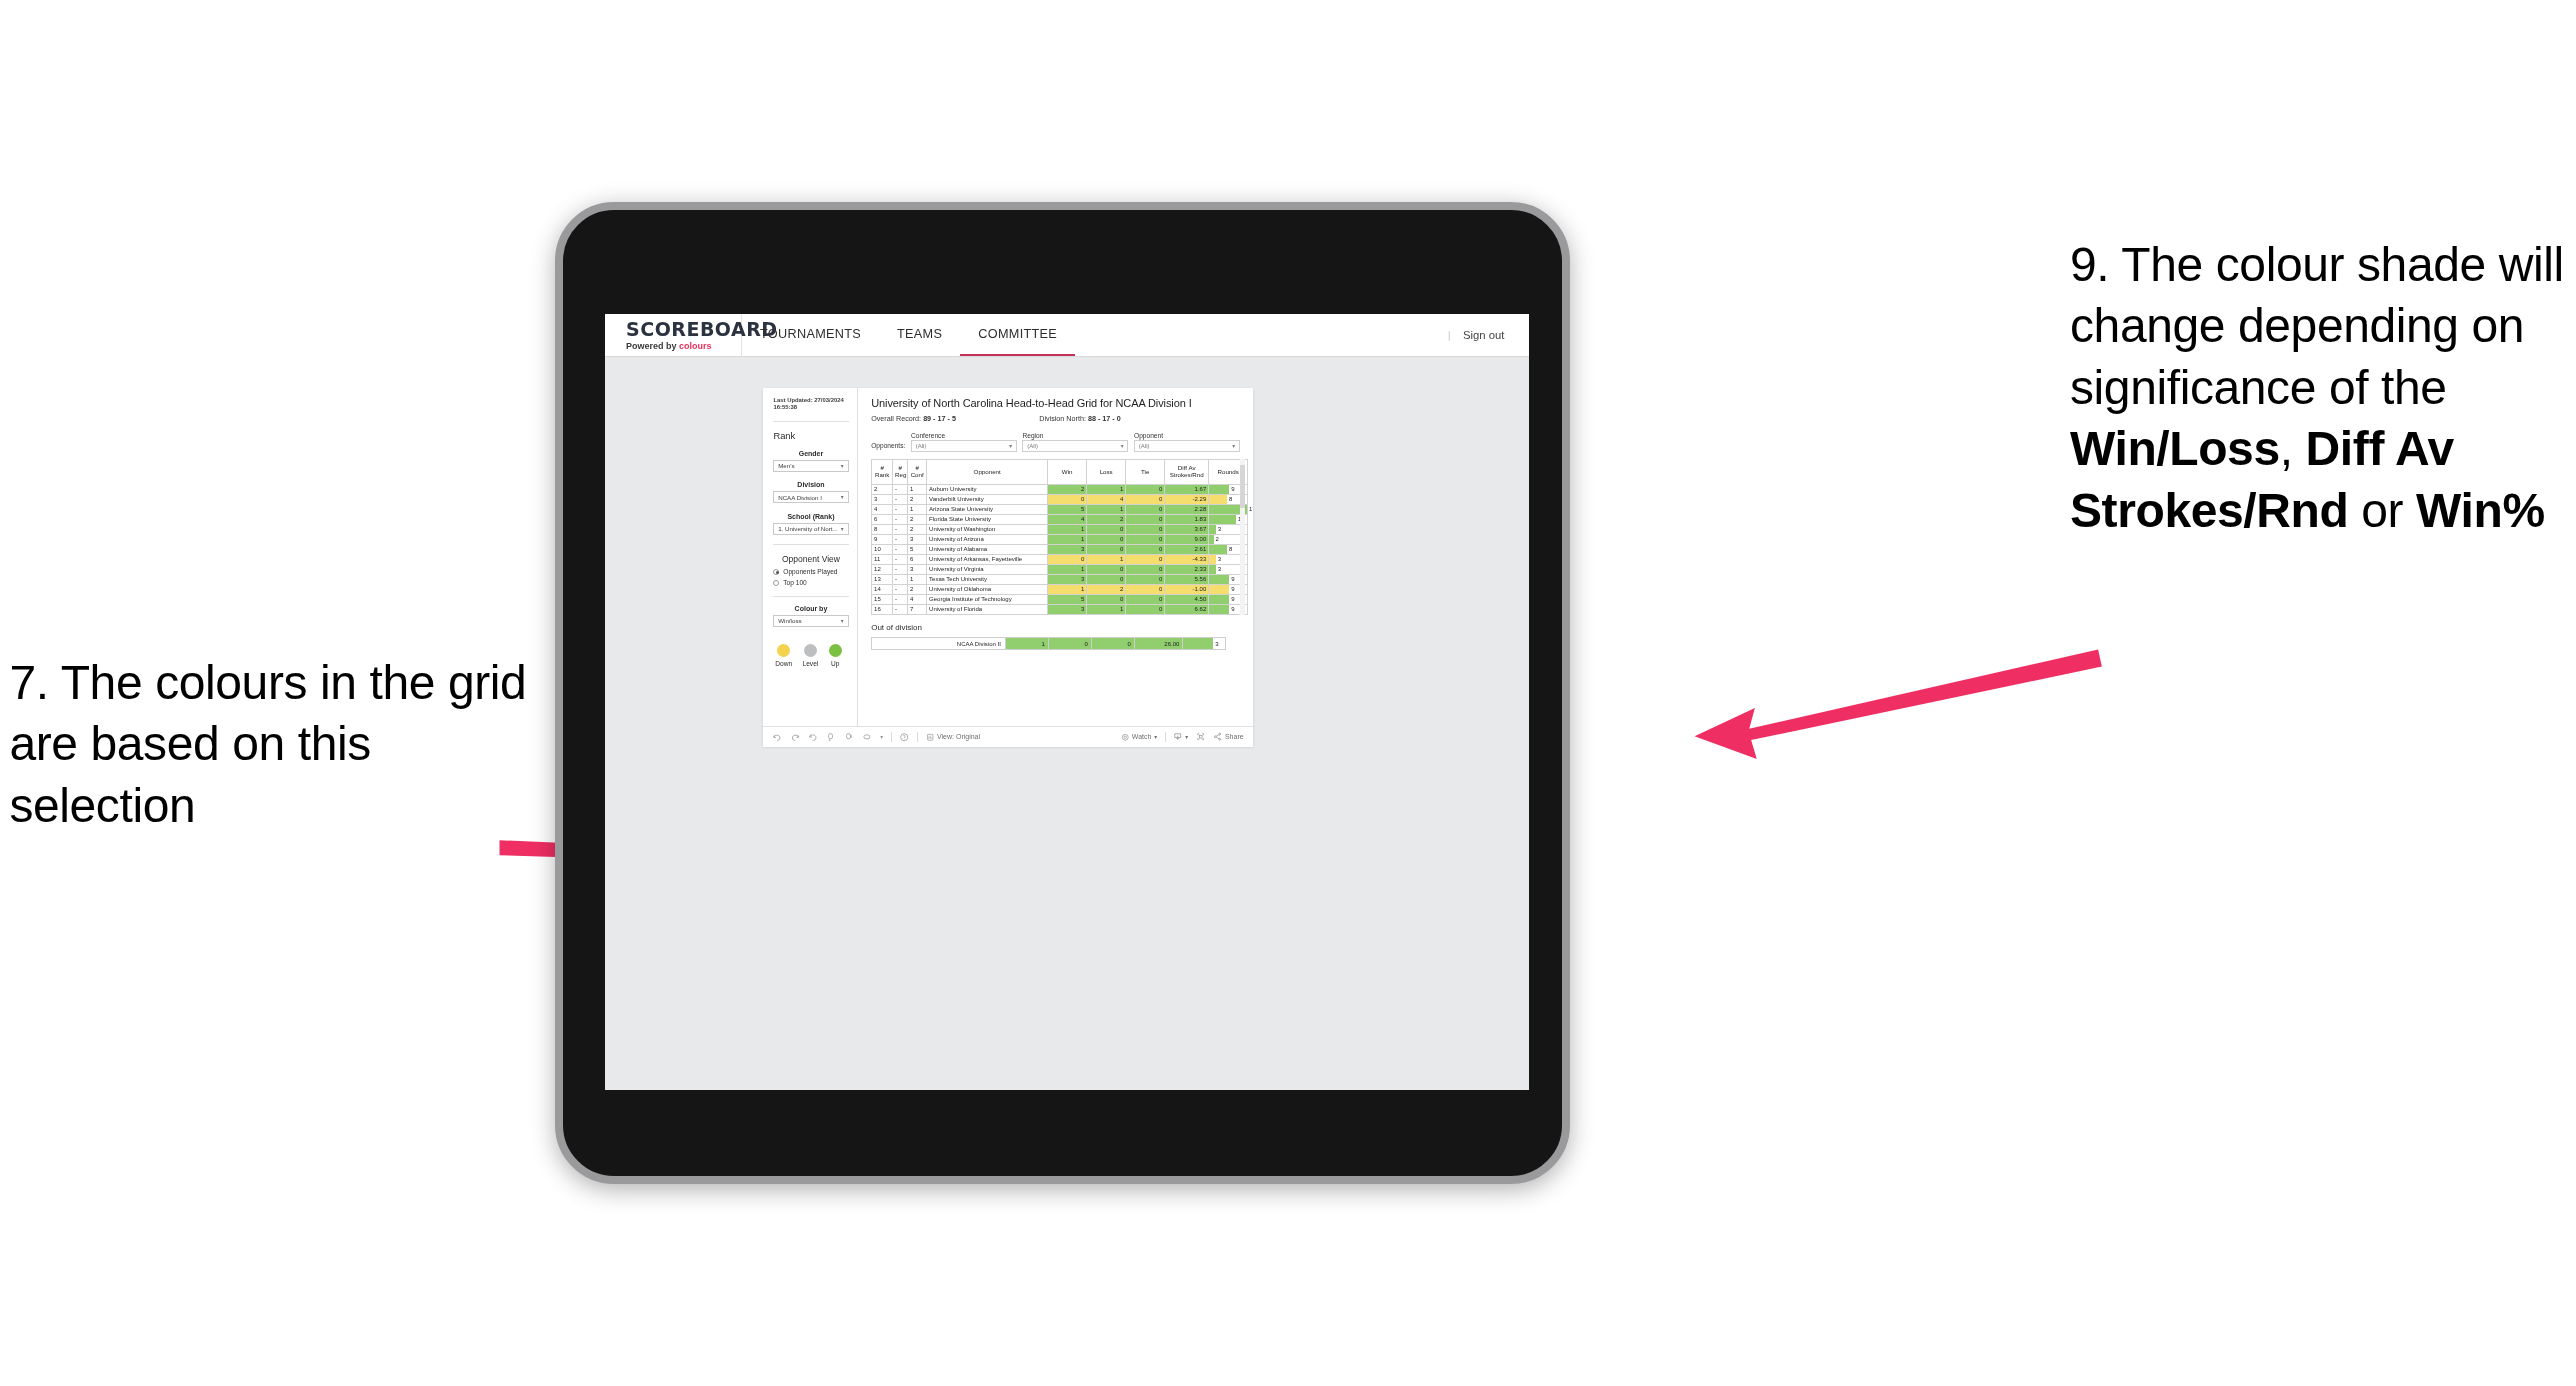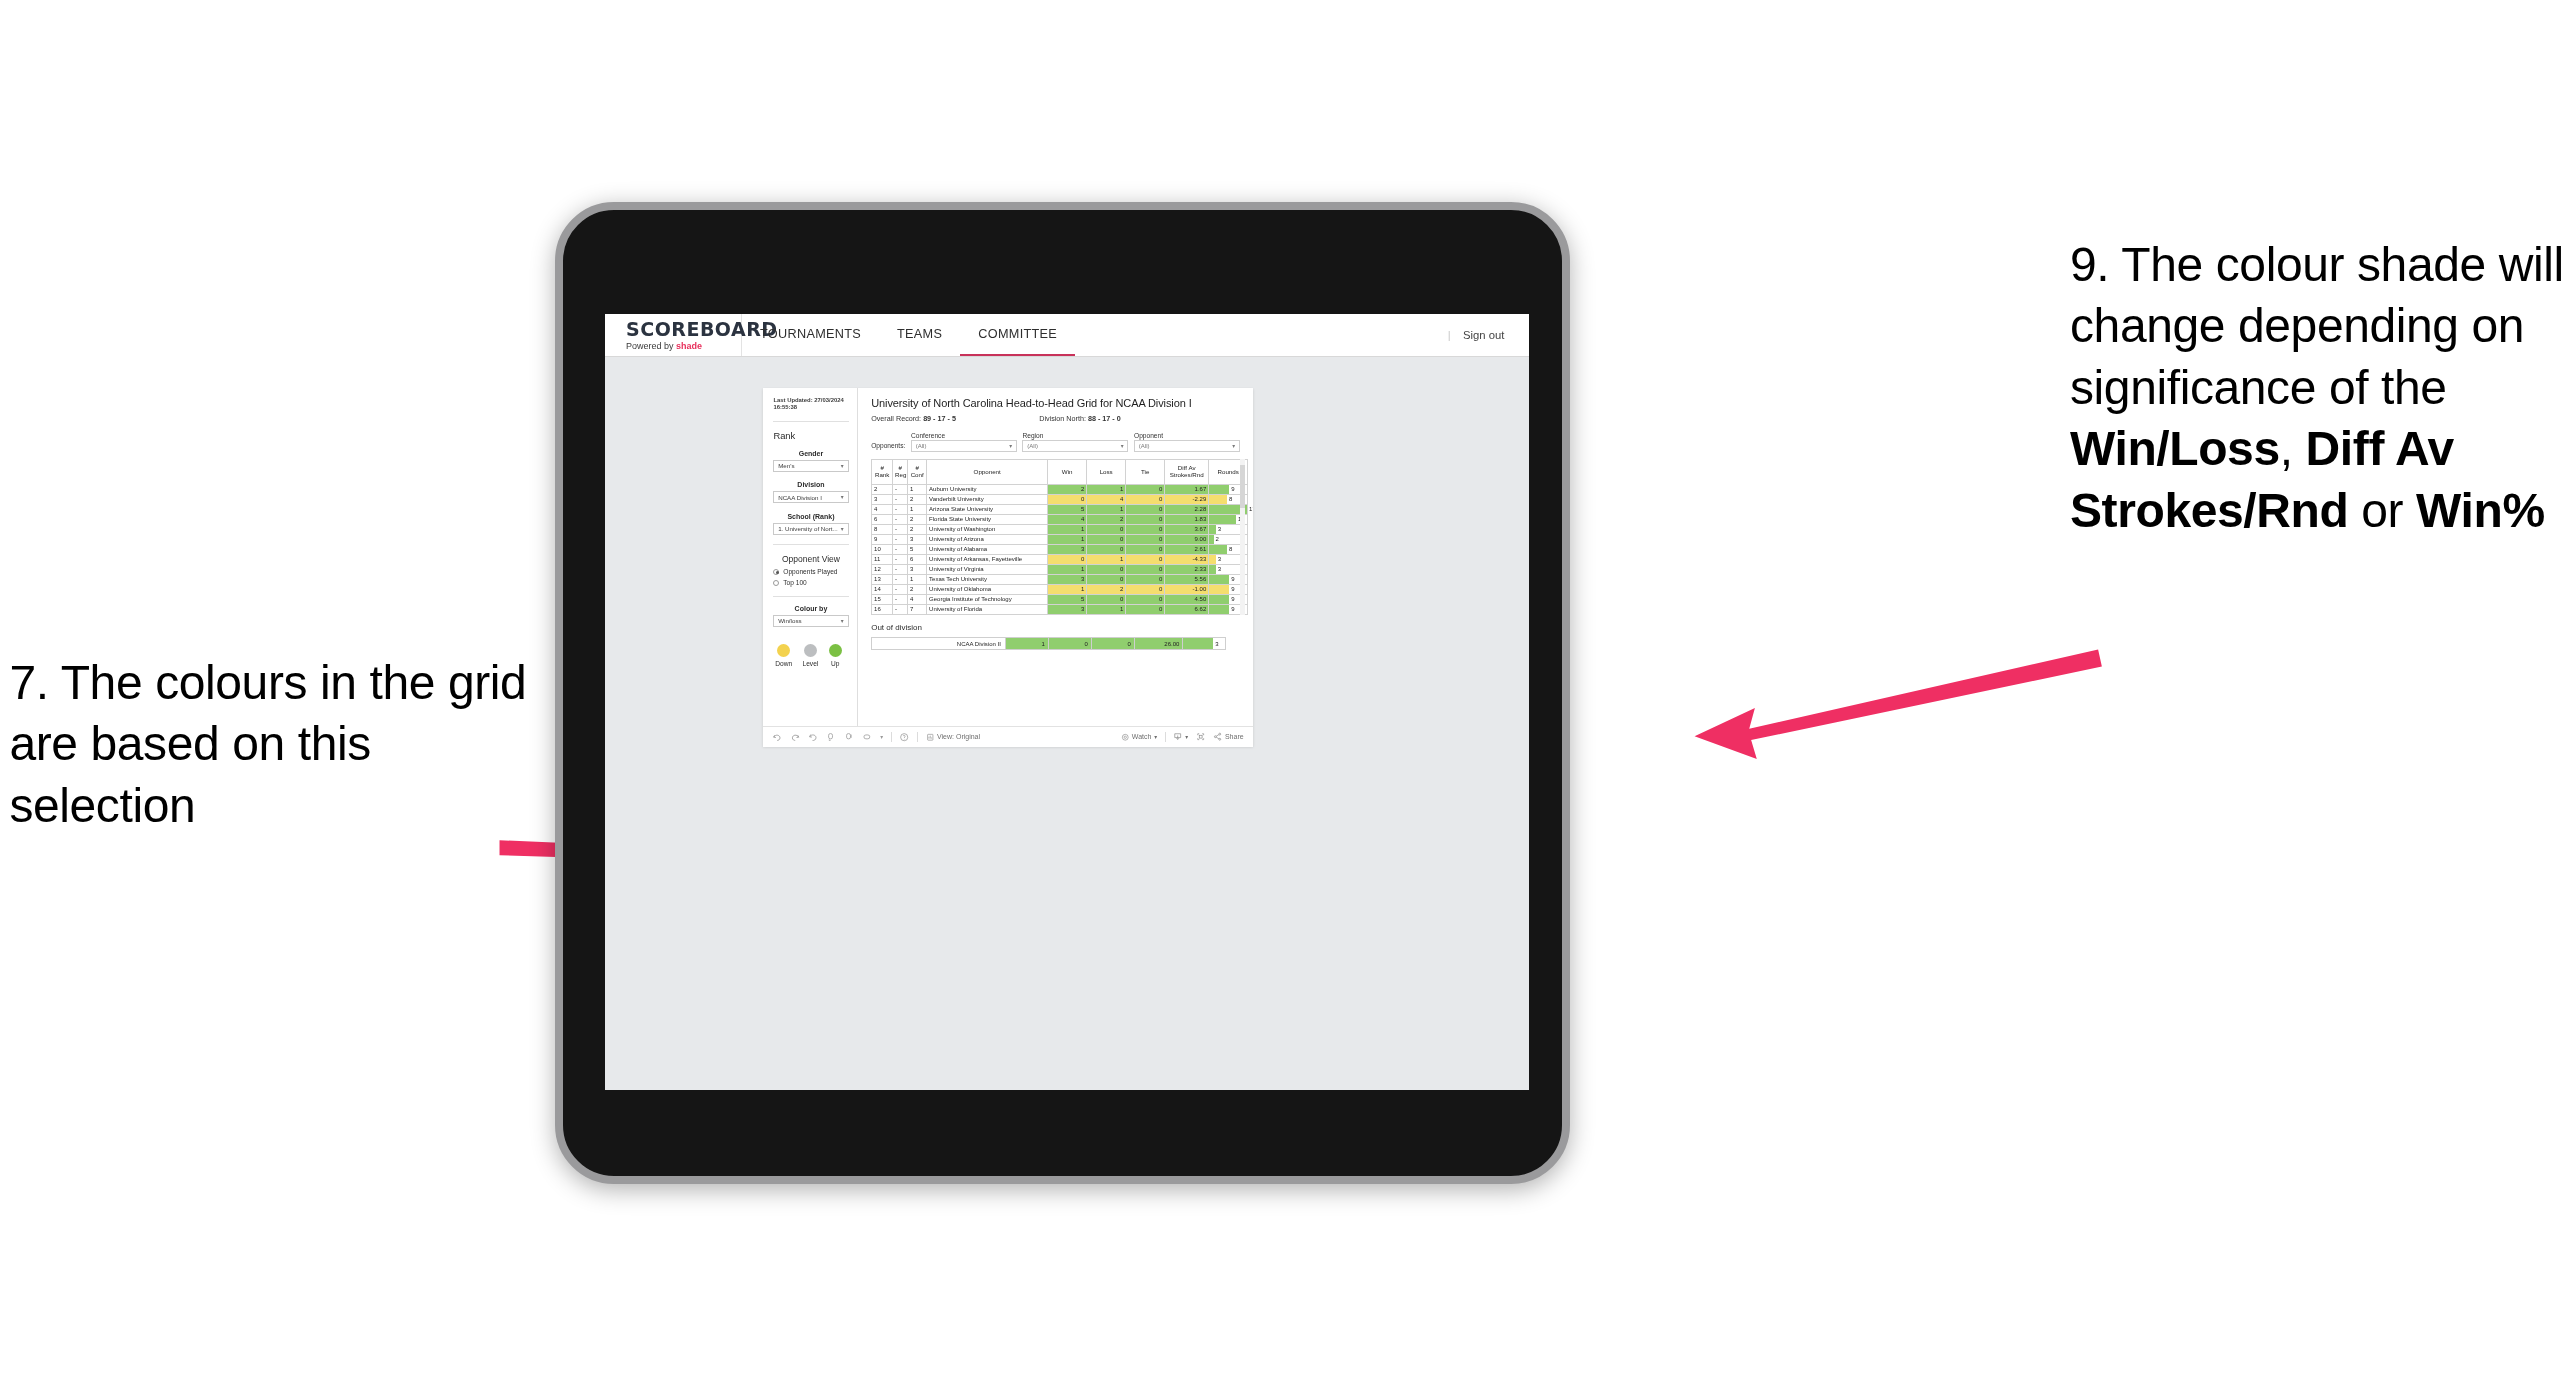--- a/index.html
+++ b/index.html
@@ -259,22 +259,22 @@
   <path d="M442,8 L72,92 L78,70 L14,100 L80,124 L74,104 L446,26 Z" fill="#ef2f63"></path>
 </svg>
 
 <div id="device">
   <div id="screen">
 
     <div class="appbar">
       <div class="brand">
         <div class="sb">SCOREBOARD</div>
         <div class="pw">
-          <span style="color:#3a3a3a;font-weight:normal">Powered by</span>
-          <span>shade</span>
+          <span style="color:#3a3a3a;font-weight:bold">Powered by</span>
+          <span>colours</span>
         </div>
       </div>
       <div class="navtabs">
         <div class="navtab">TOURNAMENTS</div>
         <div class="navtab">TEAMS</div>
         <div class="navtab active">COMMITTEE</div>
       </div>
       <div class="appbar-right">
         <span class="bar">|</span>
         <span>Sign out</span>

